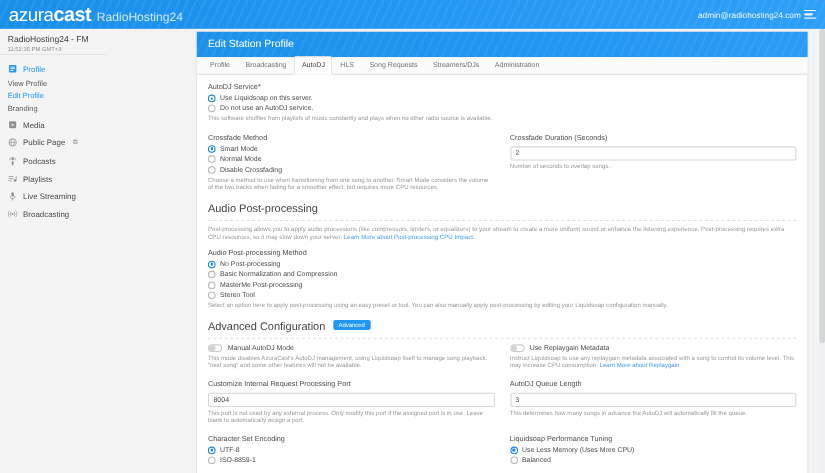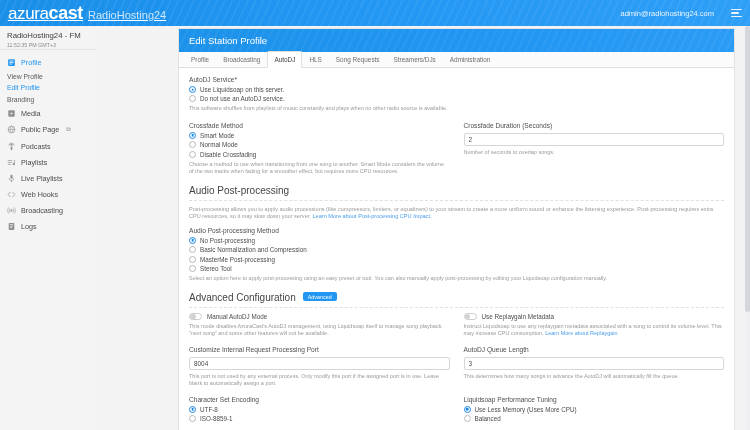--- a/index.html
+++ b/index.html
@@ -17,25 +17,25 @@
   .topbar {
     position: absolute; top:0; left:0; width:750px; height:26px;
     background: #2196f3;
     background-image:
       repeating-linear-gradient(115deg, rgba(255,255,255,.055) 0 2px, rgba(0,0,0,0) 2px 7px),
       linear-gradient(90deg,#1a8fe8 0%, #2196f3 45%, #2e9ff7 100%);
     display:flex; align-items:center;
     color:#fff;
     z-index: 5;
   }
-  .brand { display:flex; align-items:baseline; padding-left:8px;text-decoration:underline; }
+  .brand { display:flex; align-items:baseline; padding-left:8px; }
   .brand-azura { font-size:17px; font-weight:400; letter-spacing:-0.4px; color:#ffffff; }
   .brand-cast { font-size:18px; font-weight:700; letter-spacing:-0.4px; color:#ffffff; }
   .brand-station { font-size:11px; color:#cfe8fb; margin-left:5px; font-weight:400; }
-  .topbar-right { margin-left:auto; display:flex; align-items:center; padding-right:8px; gap:17px; }
+  .topbar-right { margin-left:auto; display:flex; align-items:center; padding-right:8px; gap:3px; }
   .top-user { font-size:7.5px; color:#eaf4fd; }
   .ham { display:flex; flex-direction:column; gap:2px; width:11px; }
   .ham i { display:block; height:1.3px; background:#eaf4fd; border-radius:1px; }
   .ham i:nth-child(1){ width:11px; }
   .ham i:nth-child(2){ width:8px; }
   .ham i:nth-child(3){ width:11px; }
 
   
   .sidebar {
     position:absolute; top:26px; left:0; width:114px; height:404px;
@@ -276,49 +276,34 @@
         </svg>
         <span>Playlists</span>
       </div>
 
       <div class="nav-item">
         <svg class="ico" viewBox="0 0 24 24">
           <rect x="9" y="2" width="6" height="11" rx="3" fill="#6b6b6b"></rect>
           <path d="M5.5 11a6.5 6.5 0 0013 0" fill="none" stroke="#6b6b6b" stroke-width="1.7"></path>
           <rect x="11.1" y="17" width="1.8" height="5" fill="#6b6b6b"></rect>
         </svg>
-        <span>Live Playlists</span>
-      </div>
-
-      <div class="nav-item">
-        <svg class="ico" viewBox="0 0 24 24">
-          <path d="M8.5 6L3 12l5.5 6M15.5 6L21 12l-5.5 6" fill="none" stroke="#6b6b6b" stroke-width="2" stroke-linecap="round" stroke-linejoin="round"></path>
-        </svg>
-        <span>Web Hooks</span>
-      </div>
+        <span>Live Streaming</span>
+      </div>
+
 
 
       <div class="nav-item">
         <svg class="ico" viewBox="0 0 24 24">
           <circle cx="12" cy="12" r="2.6" fill="#6b6b6b"></circle>
           <path d="M7.5 7.5a6.4 6.4 0 000 9M16.5 7.5a6.4 6.4 0 010 9" fill="none" stroke="#6b6b6b" stroke-width="1.7" stroke-linecap="round"></path>
           <path d="M4.4 4.4a10.8 10.8 0 000 15.2M19.6 4.4a10.8 10.8 0 010 15.2" fill="none" stroke="#6b6b6b" stroke-width="1.5" stroke-linecap="round"></path>
         </svg>
         <span>Broadcasting</span>
       </div>
 
-      <div class="nav-item">
-        <svg class="ico" viewBox="0 0 24 24">
-          <rect x="4.5" y="2.5" width="15" height="19" rx="2" fill="#6b6b6b"></rect>
-          <rect x="7.5" y="6" width="9" height="1.7" fill="#f4f4f4"></rect>
-          <rect x="7.5" y="10" width="9" height="1.7" fill="#f4f4f4"></rect>
-          <rect x="7.5" y="14" width="6" height="1.7" fill="#f4f4f4"></rect>
-        </svg>
-        <span>Logs</span>
-      </div>
 
     </div>
   </div>
 
   <div class="main">
     <div class="card">
 
       <div class="card-header">
         <span>Edit Station Profile</span>
       </div>

